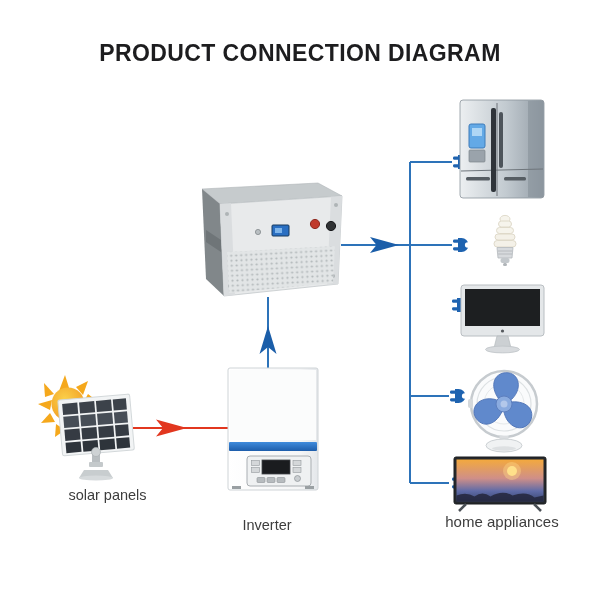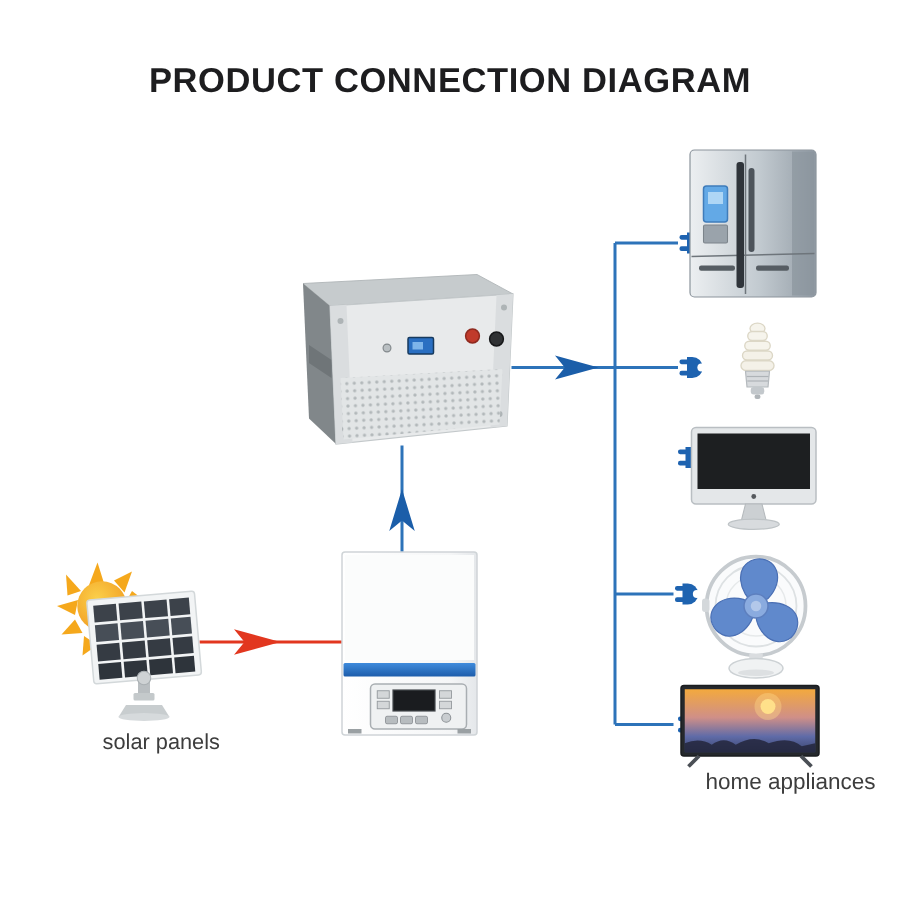--- a/index.html
+++ b/index.html
@@ -8,21 +8,21 @@
   }
   html,body{margin:0;padding:0;}
   body{font-family:"Liberation Sans", sans-serif;}
   .canvas{position:relative;width:600px;height:536px;background:#ffffff;overflow:hidden;padding-left:28px;}
   .title{position:absolute;left:0;top:40px;width:600px;text-align:center;
          font-size:23px;font-weight:bold;letter-spacing:.4px;color:var(--title-text);}
   .diagram-svg{position:absolute;left:0;top:0;width:600px;height:600px;}
   .node-label{position:absolute;text-align:center;color:var(--label-text);font-size:14.5px;}
   .label-solar{left:45px;top:487px;width:125px;}
   .label-inverter{left:208px;top:517px;width:118px;}
-  .label-appliances{left:462px;top:513px;width:130px;font-size:15px;}
+  .label-appliances{left:437px;top:513px;width:130px;font-size:15px;}
 </style>
 </head>
 <body>
 
 <div class="canvas">
 
   <div class="title">PRODUCT CONNECTION DIAGRAM</div>
 
   <svg class="diagram-svg" viewBox="0 0 600 600">
     <defs>
@@ -222,15 +222,16 @@
       <rect x="456.5" y="459.5" width="87" height="42" fill="url(#gTV)"></rect>
       <circle cx="512" cy="471" r="9" fill="#ffd98a" opacity="0.4"></circle>
       <circle cx="512" cy="471" r="5" fill="#ffe08a"></circle>
       <path d="M456.5,501.5 v-6 q10,-4 18,1 q8,-6 16,0 q12,-7 22,-1 q14,-5 22,2 l9,-2 v6 z" fill="#23263c" opacity="0.85"></path>
       <line x1="466" y1="504" x2="459" y2="511" stroke="#4a4f55" stroke-width="2.5"></line>
       <line x1="534" y1="504" x2="541" y2="511" stroke="#4a4f55" stroke-width="2.5"></line>
     </g>
   </svg>
 
   <div class="node-label label-solar">solar panels</div>
+  <div class="node-label label-inverter">Inverter</div>
   <div class="node-label label-appliances">home appliances</div>
 
 </div>
 
 </body></html>

